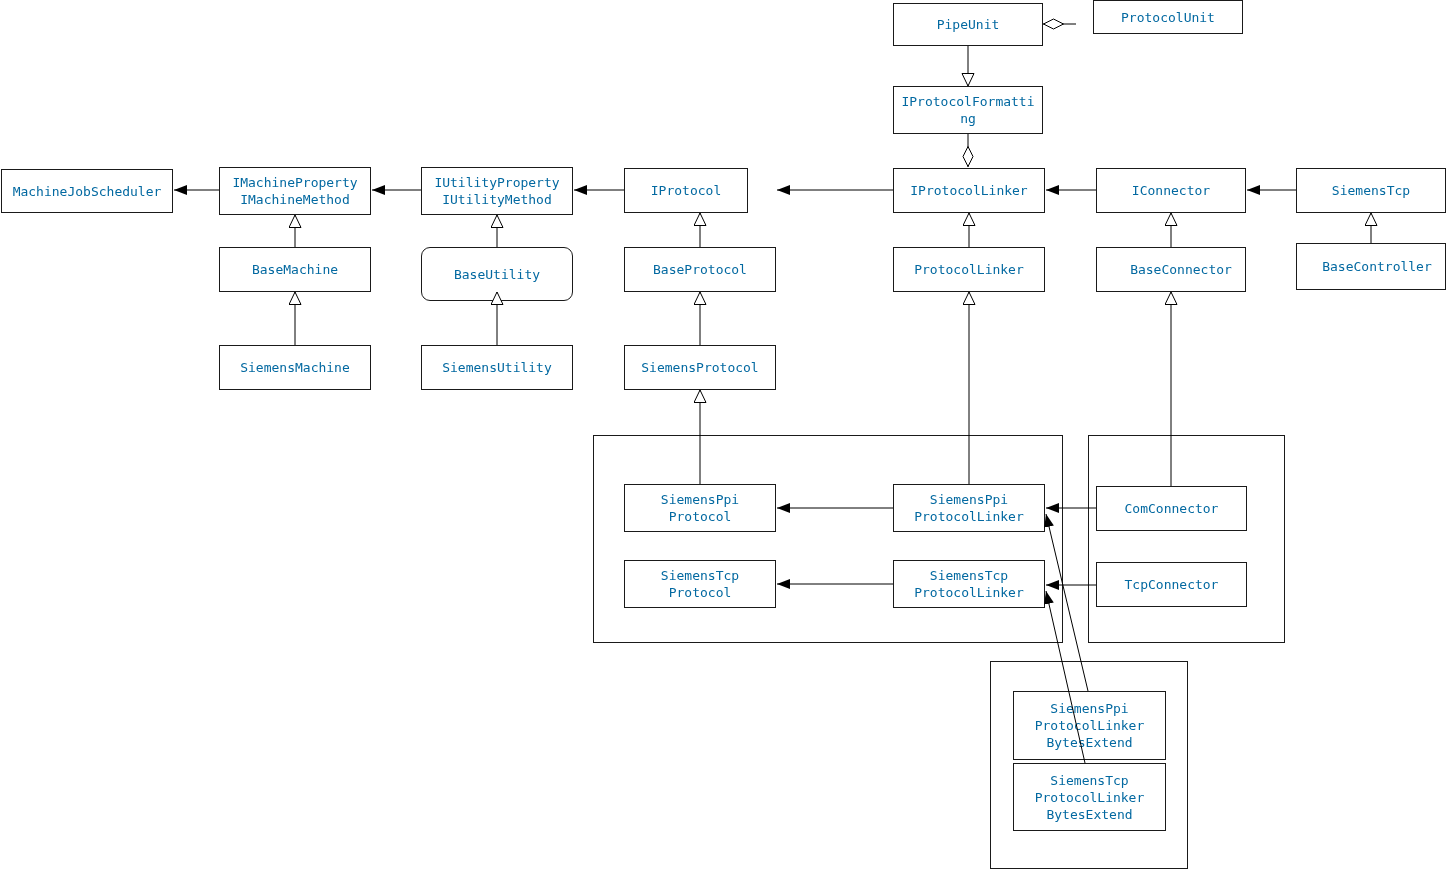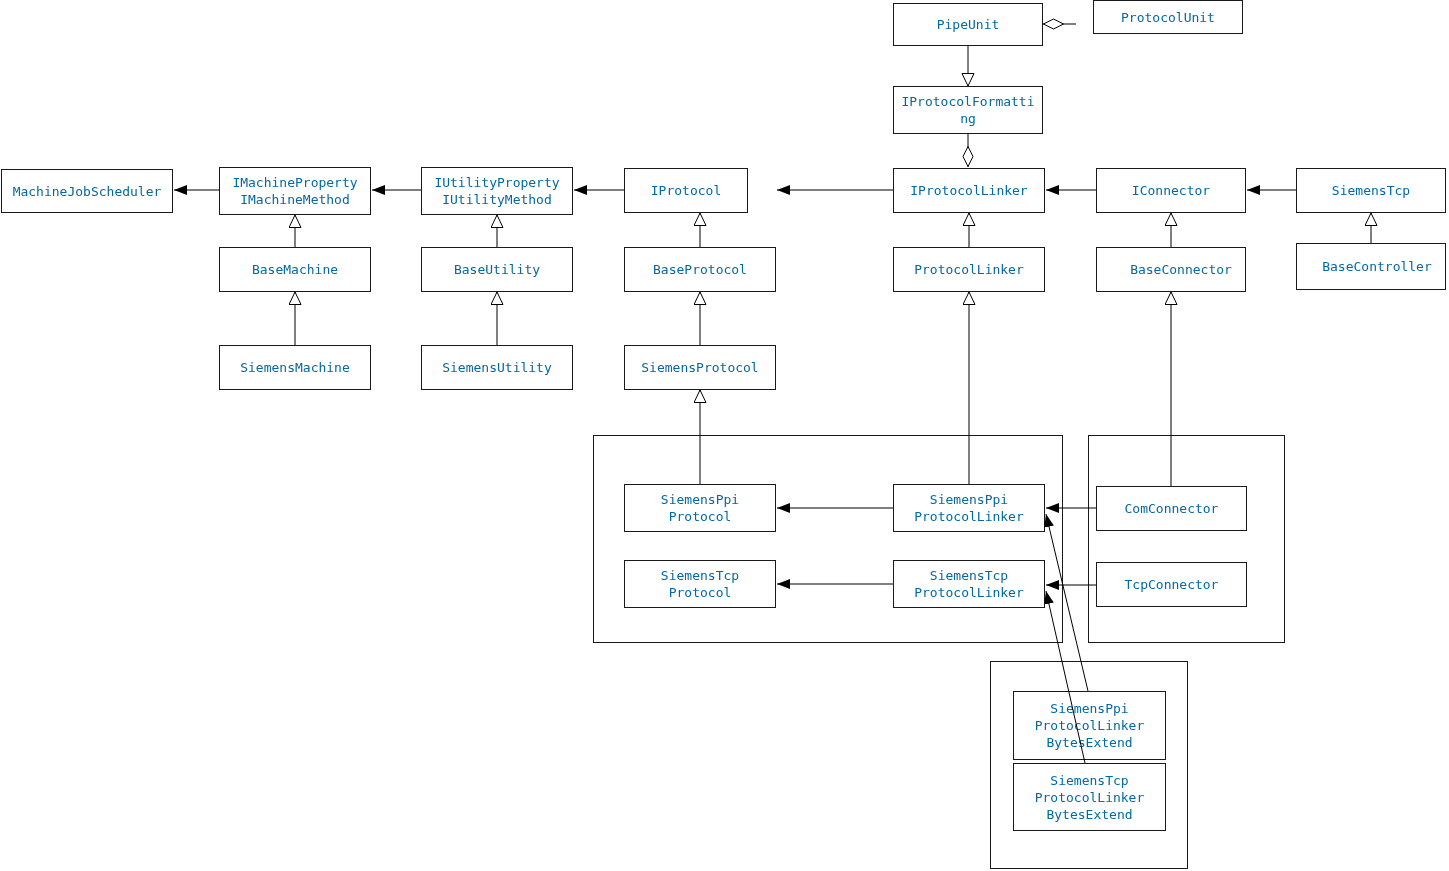--- a/index.html
+++ b/index.html
@@ -52,21 +52,21 @@
   <div class="node" style="left:219px;top:167px;width:152px;height:48px;">IMachineProperty
 IMachineMethod</div>
   <div class="node" style="left:421px;top:167px;width:152px;height:48px;">IUtilityProperty
 IUtilityMethod</div>
   <div class="node" style="left:624px;top:168px;width:124px;height:45px;">IProtocol</div>
   <div class="node" style="left:893px;top:168px;width:152px;height:45px;">IProtocolLinker</div>
   <div class="node" style="left:1096px;top:168px;width:150px;height:45px;">IConnector</div>
   <div class="node" style="left:1296px;top:168px;width:150px;height:45px;">SiemensTcp</div>
 
   <div class="node" style="left:219px;top:247px;width:152px;height:45px;">BaseMachine</div>
-  <div class="node" style="left:421px;top:247px;width:152px;height:45px;">BaseUtility</div>
+  <div class="node" style="left:421px;top:247px;width:152px;height:54px;border-radius:9px;">BaseUtility</div>
   <div class="node" style="left:624px;top:247px;width:152px;height:45px;">BaseProtocol</div>
   <div class="node" style="left:893px;top:247px;width:152px;height:45px;">ProtocolLinker</div>
   <div class="node" style="left:1096px;top:247px;width:150px;height:45px;padding-left:20px;">BaseConnector</div>
   <div class="node" style="left:1296px;top:243px;width:150px;height:47px;padding-left:12px;">BaseController</div>
 
   <div class="node" style="left:219px;top:345px;width:152px;height:45px;">SiemensMachine</div>
   <div class="node" style="left:421px;top:345px;width:152px;height:45px;">SiemensUtility</div>
   <div class="node" style="left:624px;top:345px;width:152px;height:45px;">SiemensProtocol</div>
 
   <div class="node" style="left:624px;top:484px;width:152px;height:48px;">SiemensPpi

